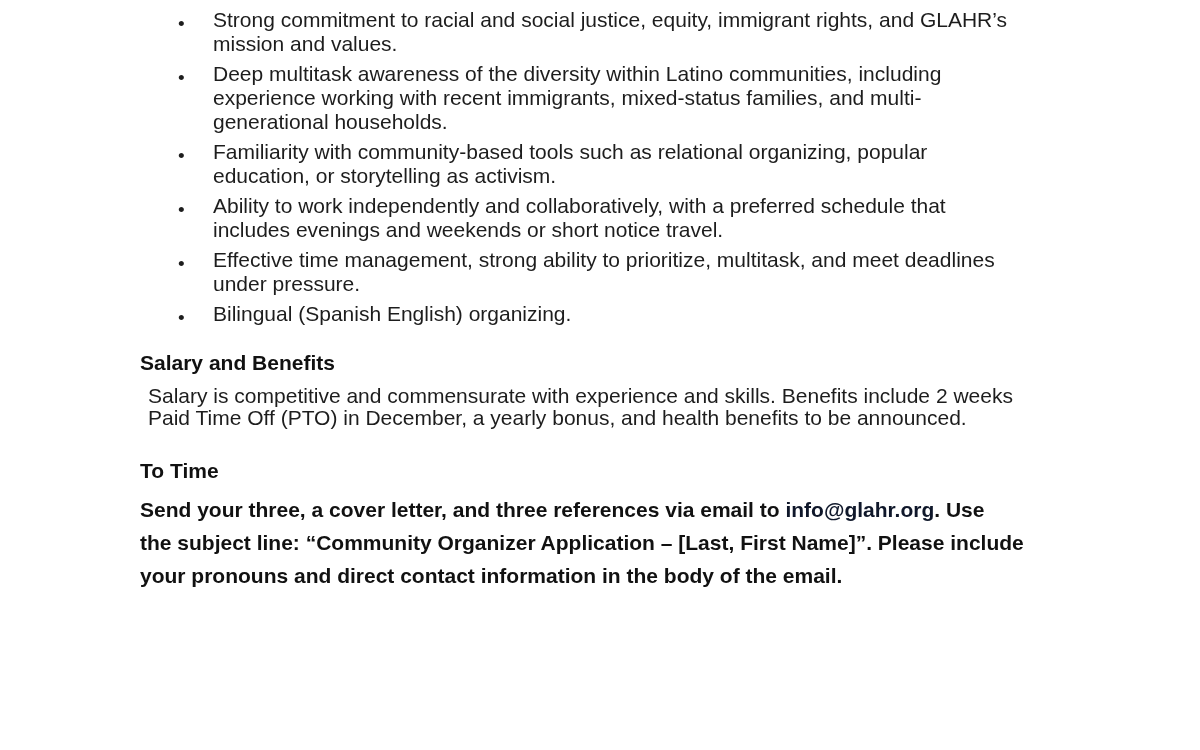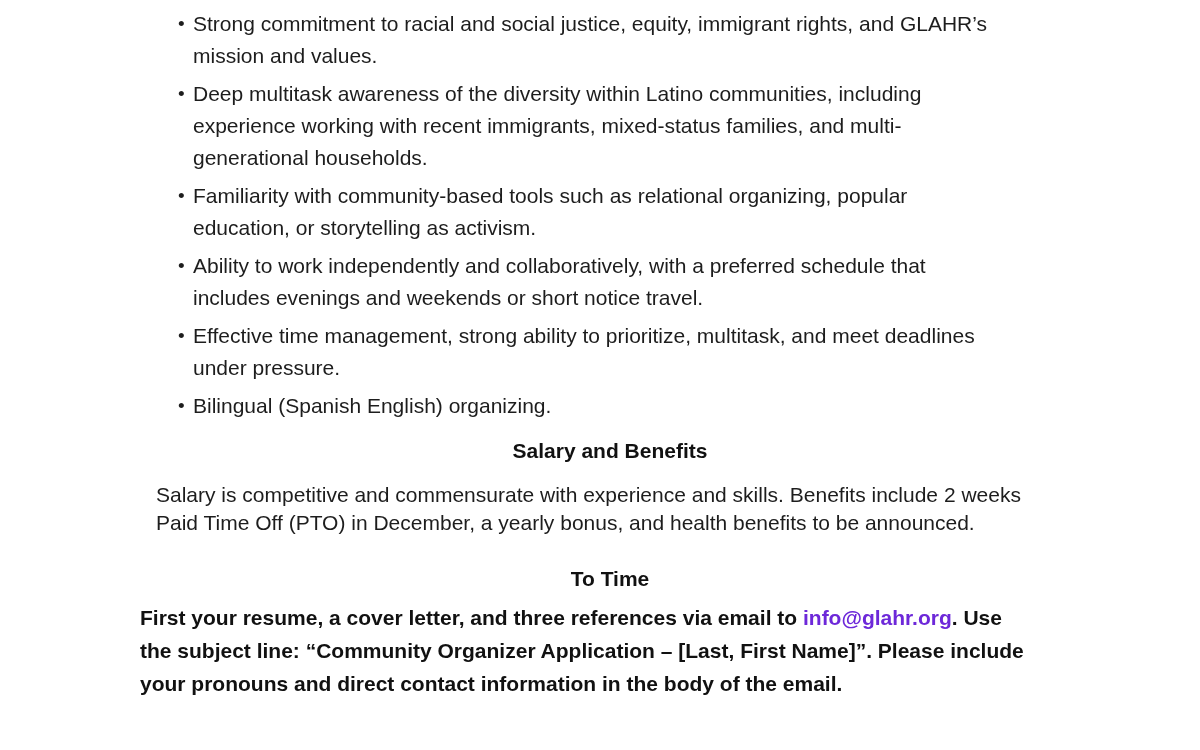--- a/index.html
+++ b/index.html
@@ -33,45 +33,45 @@
   .bullet {
     flex: 0 0 15px;
     width: 15px;
     font-size: 19px;
     line-height: 32px;
     color: #1d1d1d;
   }
   .li-text {
     flex: 1 1 auto;
     white-space: pre-line;
-    line-height: 32px;
+    line-height: 24px;
+    margin-left: 20px;
   }
   h3.sec-heading {
     font-size: 21px;
     font-weight: bold;
     line-height: 28px;
     margin: 15px 0 8px 0;
     color: #111111;
-    text-align: center;
   }
   h3.apply-heading { margin-top: 28px; }
   p.salary-text {
-    margin: 16px;
+    margin: 8px;
     white-space: pre-line;
-    line-height: 28px;
+    line-height: 22px;
   }
   p.apply-text {
     margin: 6px 0 0 0;
     white-space: pre-line;
     line-height: 33px;
     font-weight: bold;
     color: #111111;
   }
   a.email-link {
-    color: #6d28d9;
+    color: #0f172a;
     text-decoration: none;
     font-weight: bold;
     cursor: pointer;
   }
 </style>
 </head>
 <body>
 
 <div class="page">
 
@@ -106,17 +106,17 @@
         <span class="bullet">•</span>
         <span class="li-text">Bilingual (Spanish English) organizing.</span>
       </li>
   </ul>
 
   <h3 class="sec-heading">Salary and Benefits</h3>
   <p class="salary-text">Salary is competitive and commensurate with experience and skills. Benefits include 2 weeks
 Paid Time Off (PTO) in December, a yearly bonus, and health benefits to be announced.</p>
 
   <h3 class="sec-heading apply-heading">To Time</h3>
-  <p class="apply-text"><span>First your resume, a cover letter, and three references via email to </span><a class="email-link" href="#">info@glahr.org</a><span>. Use
+  <p class="apply-text"><span>Send your three, a cover letter, and three references via email to </span><a class="email-link" href="#">info@glahr.org</a><span>. Use
 the subject line: “Community Organizer Application – [Last, First Name]”. Please include
 your pronouns and direct contact information in the body of the email.</span></p>
 
 </div>
 
 </body></html>

